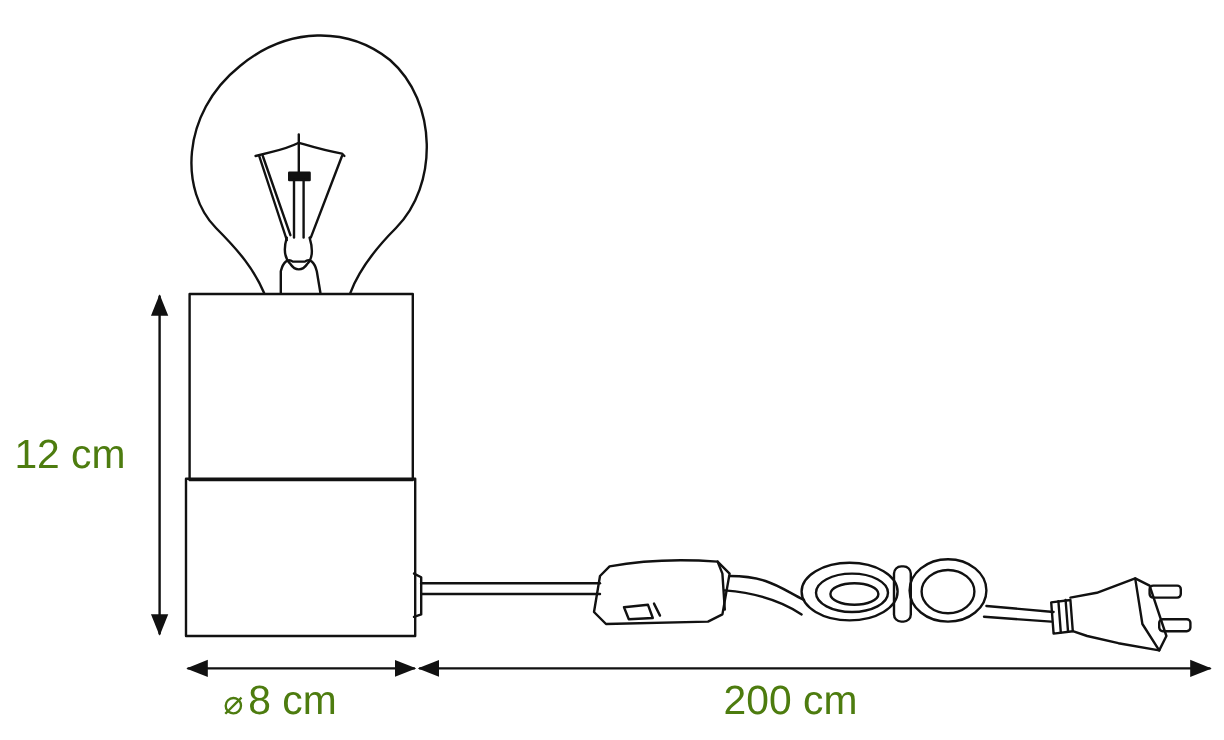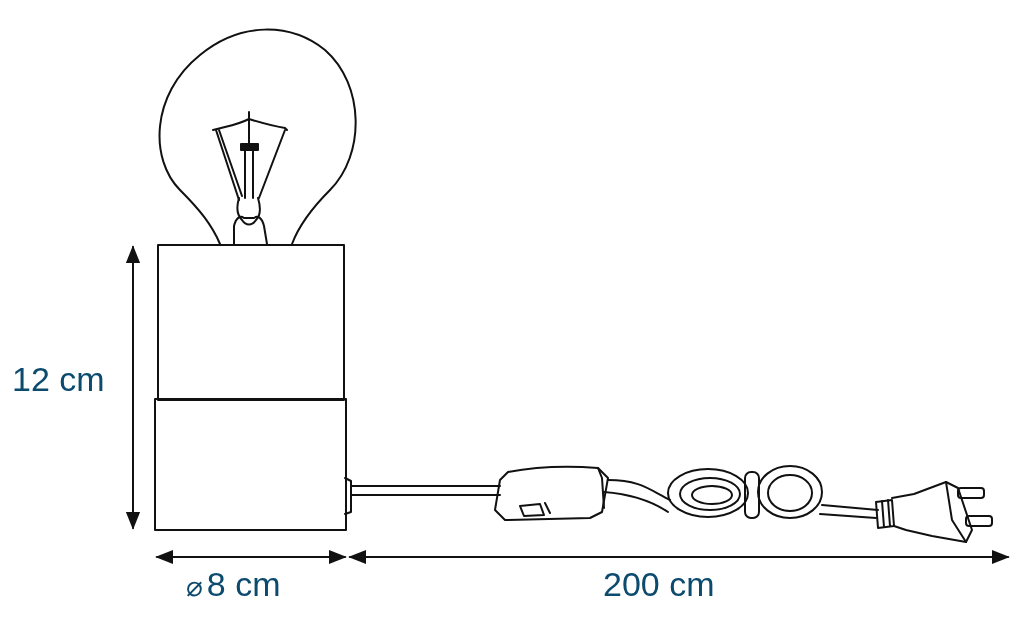--- a/index.html
+++ b/index.html
@@ -1,19 +1,19 @@
 <!DOCTYPE html>
 <html><head>
   <meta charset="utf-8">
   <style>
     html, body { margin: 0; padding: 0; background: #ffffff; }
     body { width: 1020px; height: 617px; position: relative; overflow: hidden;
            font-family: "Liberation Sans", sans-serif; color: #111; }
     svg.drawing { position: absolute; left: 0; top: 0; }
-    .label { position: absolute; font-size: 34px; color: #0c4a6e; white-space: nowrap; line-height: 1; }
+    .label { position: absolute; font-size: 34px; color: #4d7c0f; white-space: nowrap; line-height: 1; }
     .lbl-height { left: 12px; top: 362px; }
     .lbl-diam { left: 186px; top: 567px; }
     .lbl-cord { left: 603px; top: 567px; text-align: right; }
     .diam-sym { font-size: 28px; margin-right: 4px; }
   </style>
 </head>
 <body>
 
 <svg class="drawing" width="1020" height="617" viewBox="0 0 1020 617" fill="none" stroke="#111" stroke-width="2" stroke-linecap="round" stroke-linejoin="round">
   <defs>

